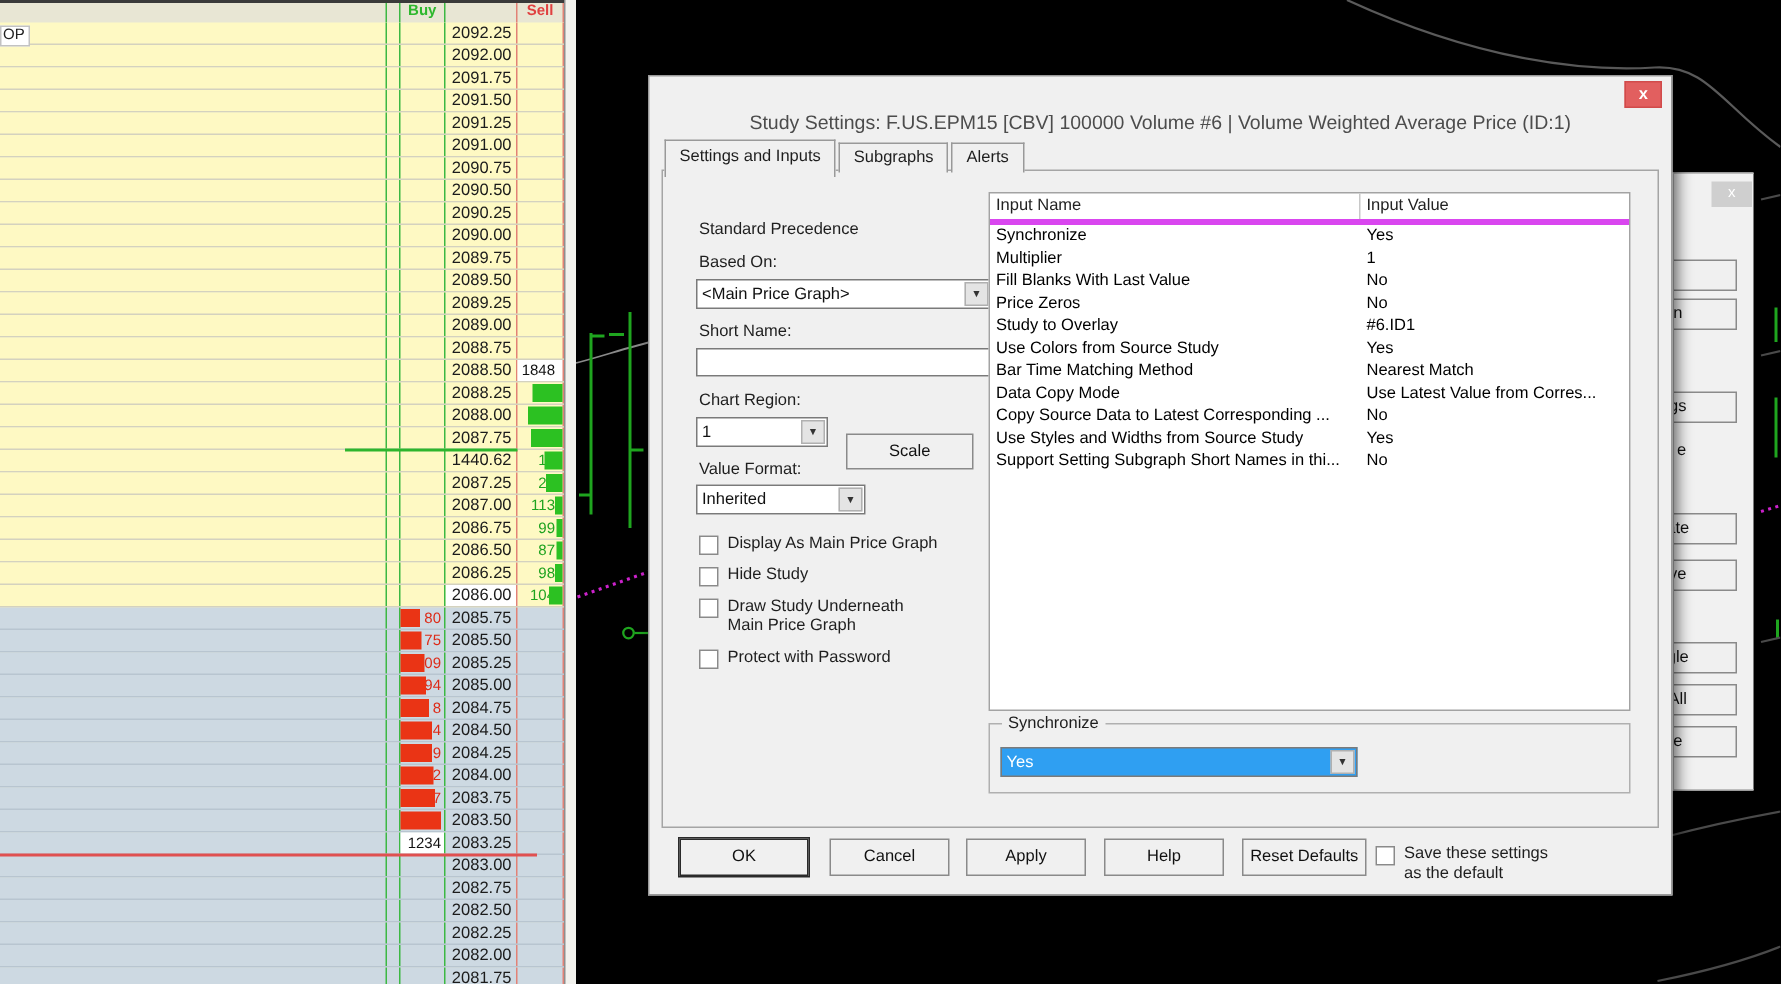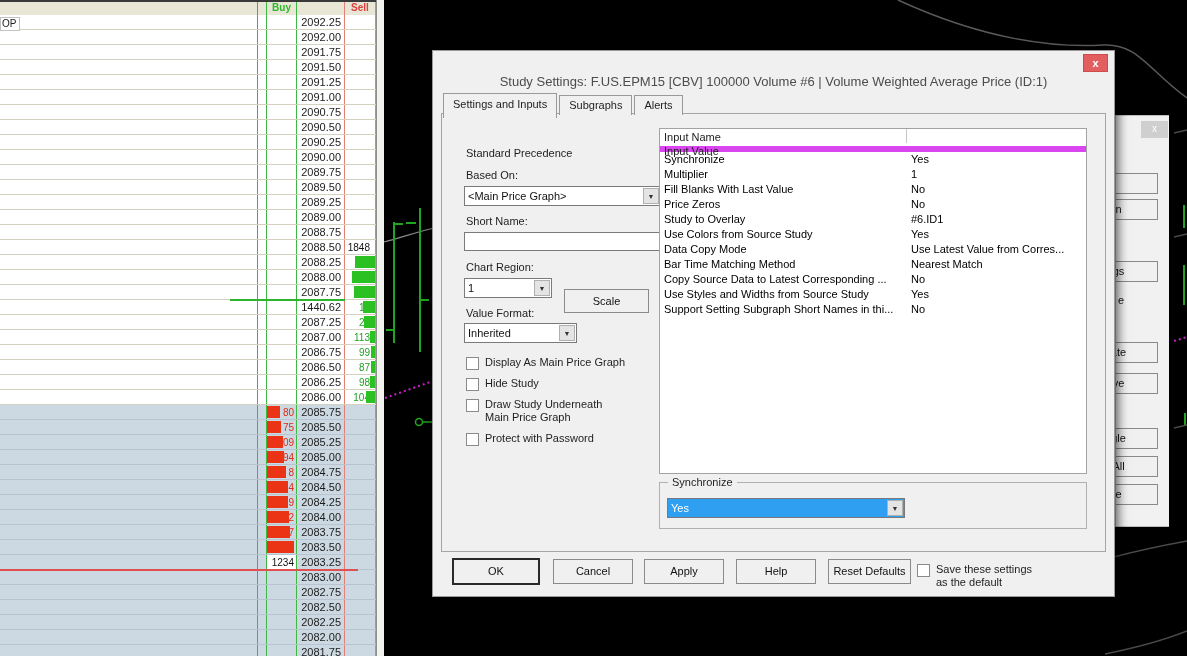--- a/index.html
+++ b/index.html
@@ -7,21 +7,21 @@
        font-family:"Liberation Sans",sans-serif;-webkit-font-smoothing:antialiased;}
   
   #bg-svg{position:absolute;left:0;top:0;z-index:1;}
   
   .ladder{position:absolute;left:0;top:0;width:376px;height:656px;overflow:hidden;
           background:#e8e6d4;border-top:2px solid #3a3a3a;box-sizing:border-box;z-index:2;}
   .ladder-strip{position:absolute;left:376px;top:0;width:8px;height:656px;background:#f2f2ee;
           border-left:1px solid #8f8f8f;box-sizing:border-box;z-index:2;}
   .lheader{display:flex;height:13px;font-size:10px;font-weight:bold;line-height:12px;}
   .lrow{position:relative;display:flex;height:15px;box-sizing:border-box;}
-  .lrow.above{background:#ffffff;border-bottom:1px solid #d4d2bf;}
+  .lrow.above{background:#fef9c3;border-bottom:1px solid #d4d2bf;}
   .lrow.below{background:#cdd9e2;border-bottom:1px solid #b8c5d0;}
   .c-spacer{width:258px;border-right:1px solid #3cb843;box-sizing:border-box;}
   .c-mini{width:9px;border-right:1px solid #3cb843;box-sizing:border-box;}
   .c-buy{width:30px;border-right:1px solid #3cb843;position:relative;box-sizing:border-box;}
   .c-price{width:48px;border-right:1px solid #e28276;text-align:right;padding:1px 3px 0 0;
            font-size:11px;color:#1b1b1b;line-height:13px;box-sizing:border-box;}
   .c-sell{width:31px;border-right:1px solid #e28276;position:relative;box-sizing:border-box;}
   .buy-qty{position:absolute;right:2px;top:1px;font-size:10px;line-height:13px;color:#dd2b18;}
   .buy-bar{position:absolute;left:0;top:1px;bottom:1px;background:#ea3415;}
   .sell-qty{position:absolute;right:5px;top:1px;font-size:10px;line-height:13px;color:#1fa31f;}
@@ -58,21 +58,21 @@
   .tinput{position:absolute;height:19px;background:#fff;border:1px solid #7a7a7a;box-sizing:border-box;
           font-size:11px;padding:0 3px;font-family:"Liberation Sans",sans-serif;}
   .btn{position:absolute;background:#f0f0f0;border:1px solid #8a8a8a;font-size:11px;color:#111;
        text-align:center;box-sizing:border-box;cursor:default;}
   .btn.default{border:1px solid #2a2a2a;box-shadow:0 0 0 1px #2a2a2a;}
   .cb{position:absolute;display:flex;gap:6px;font-size:11px;color:#1e1e1e;align-items:flex-start;}
   .cbbox{width:11px;height:11px;background:#fff;border:1px solid #8a8a8a;flex:none;margin-top:1px;box-sizing:content-box;}
   .cbtext{white-space:pre-line;line-height:13px;}
   .tbl{position:absolute;left:226px;top:77px;width:428px;height:346px;background:#fff;
        border:1px solid #a3a3a3;box-sizing:border-box;font-size:11px;overflow:hidden;}
-  .tbl-head{display:flex;height:17px;border-bottom:6px solid #d946ef;color:#222;flex-direction:column;}
+  .tbl-head{display:flex;height:17px;border-bottom:4px solid #d946ef;color:#222;}
   .th1{width:247px;padding:2px 0 0 4px;border-right:1px solid #c8c8c8;box-sizing:border-box;}
   .th2{flex:1;padding:2px 0 0 4px;}
   .trow{display:flex;height:15px;line-height:15px;color:#000;}
   .td1{width:247px;padding-left:4px;box-sizing:border-box;overflow:hidden;white-space:nowrap;}
   .td2{flex:1;padding-left:4px;overflow:hidden;white-space:nowrap;}
   .grp{position:absolute;left:226px;top:431px;width:428px;height:47px;border:1px solid #b0b0b0;box-sizing:border-box;}
   .grp-label{position:absolute;left:8px;top:-7px;background:#f0f0f0;padding:0 4px;font-size:11px;color:#1e1e1e;}
   
   .sidedlg{position:absolute;left:1115px;top:115px;width:54px;height:412px;background:#f1f1f1;
            border:1px solid #bdbdbd;border-right:none;box-shadow:-4px 4px 10px rgba(0,0,0,.55);
@@ -588,26 +588,26 @@
         </div>
         <div class="trow">
           <div class="td1">Study to Overlay</div>
           <div class="td2">#6.ID1</div>
         </div>
         <div class="trow">
           <div class="td1">Use Colors from Source Study</div>
           <div class="td2">Yes</div>
         </div>
         <div class="trow">
+          <div class="td1">Bar Time Matching Method</div>
+          <div class="td2">Nearest Match</div>
+        </div>
+        <div class="trow">
           <div class="td1">Data Copy Mode</div>
           <div class="td2">Use Latest Value from Corres...</div>
-        </div>
-        <div class="trow">
-          <div class="td1">Bar Time Matching Method</div>
-          <div class="td2">Nearest Match</div>
         </div>
         <div class="trow">
           <div class="td1">Copy Source Data to Latest Corresponding ...</div>
           <div class="td2">No</div>
         </div>
         <div class="trow">
           <div class="td1">Use Styles and Widths from Source Study</div>
           <div class="td2">Yes</div>
         </div>
         <div class="trow">

